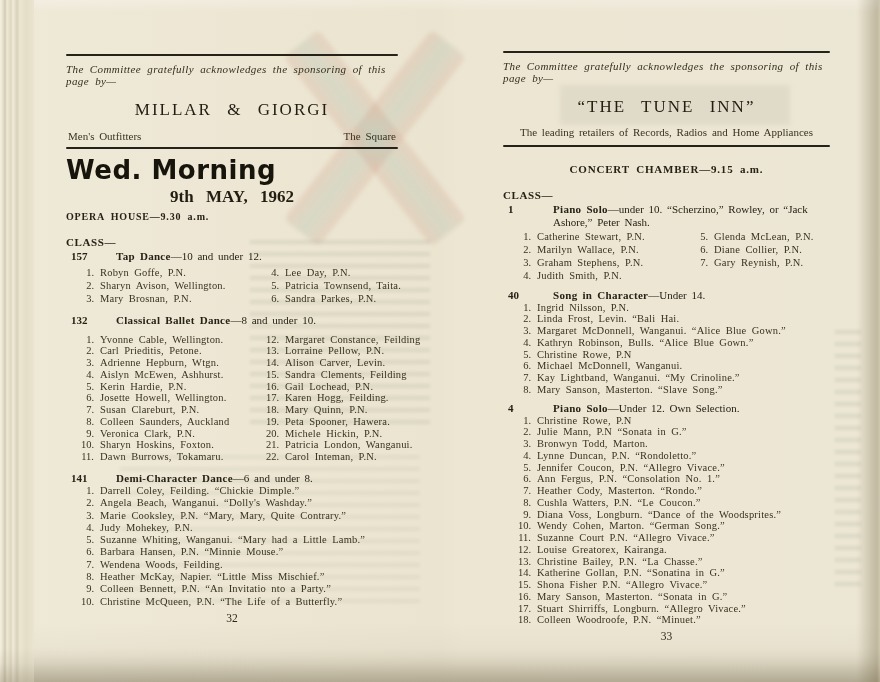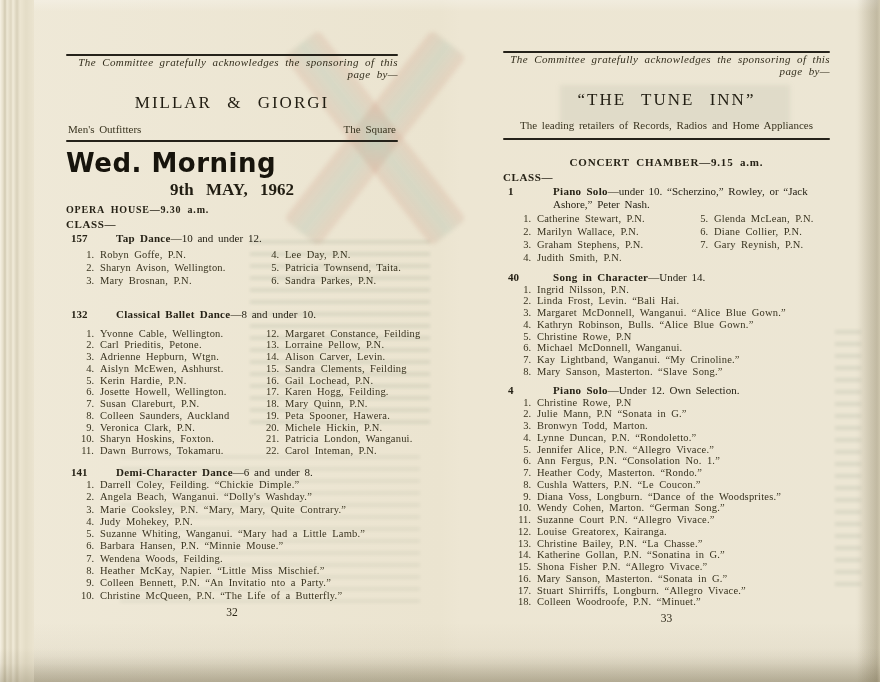--- a/index.html
+++ b/index.html
@@ -44,47 +44,47 @@
   .g-l2{left:120px;top:455px;width:300px;height:150px;opacity:0.65;}
   .g-r1{left:560px;top:85px;width:230px;height:40px;background:rgba(120,130,110,0.10);filter:blur(2.5px);}
   .g-r2{left:835px;top:330px;width:26px;height:260px;}
   
   .content{position:absolute;top:0;z-index:2;}
   .page-l{left:66px;width:332px;}
   .page-r{left:503px;width:327px;}
   .rule{height:2px;background:#25221a;border-radius:1px;}
   .rule.r1l{margin-top:54px;}
   .rule.r1r{margin-top:51px;}
-  .sponsor-note{font-style:italic;font-size:11px;letter-spacing:0.4px;word-spacing:3px;color:#332e1d;text-align:right;}
+  .sponsor-note{font-style:italic;font-size:11px;letter-spacing:0.4px;word-spacing:3px;margin-top:7px;color:#332e1d;}
   .sponsor-name{font-weight:normal;font-size:17px;text-align:center;letter-spacing:2px;word-spacing:9px;margin-top:13px;color:#211d12;}
   .sponsor-row{display:flex;justify-content:space-between;font-size:11px;word-spacing:2px;margin-top:10px;padding:0 2px;}
   .sponsor-sub{text-align:center;font-size:11px;word-spacing:2px;margin-top:9px;}
   .rule2l{margin-top:5px;}
   .rule2r{margin-top:7px;}
   .session-title{font-family:"DejaVu Sans", sans-serif;font-weight:bold;font-size:26px;line-height:28px;margin-top:7px;letter-spacing:0.5px;color:#17140c;}
   .session-date{font-weight:bold;font-size:17px;text-align:center;word-spacing:8px;margin-top:3px;color:#211d12;}
   .venue-line{font-weight:bold;font-size:10px;text-align:left;letter-spacing:0.8px;word-spacing:3px;margin-top:4px;color:#26221656;color:#262216;}
   .venue-header{font-weight:bold;font-size:11px;text-align:center;letter-spacing:0.8px;word-spacing:3px;margin-top:16px;color:#262216;}
-  .class-label{font-weight:bold;font-size:11px;letter-spacing:0.6px;margin-top:3px;color:#262216;}
+  .class-label{font-weight:bold;font-size:11px;letter-spacing:0.6px;margin-top:14px;color:#262216;}
   .class-head{display:flex;font-size:11px;line-height:13px;margin-top:8px;color:#262216;}
   .class-head .cnum{width:50px;font-weight:bold;padding-left:5px;box-sizing:border-box;flex:none;}
   .class-head .chead-txt{flex:1;word-spacing:2px;}
   .class-head .chead-txt b{letter-spacing:0.3px;}
   ol.list{list-style:none;margin:0;padding:0 0 0 8px;font-size:10.5px;}
   ol.list li{display:flex;}
   ol.list .num{width:20px;text-align:right;margin-right:6px;flex:none;}
   ol.list .txt{letter-spacing:0.2px;word-spacing:2.5px;white-space:nowrap;}
   .lh13 li{line-height:12.9px;}
   .lh12 li{line-height:12.3px;}
   .lh117 li{line-height:11.75px;}
   .cols{display:flex;margin-top:4px;}
   .cols .c1{flex:none;}
   .page-l .cols .c1{width:177px;}
   .page-r .cols .c1{width:169px;}
-  .mt2{margin-top:2px;}.mt3{margin-top:3px;}.mt6{margin-top:6px;}.mt7{margin-top:7px;}.mt8{margin-top:20px;}.mt9{margin-top:9px;}
+  .mt2{margin-top:2px;}.mt3{margin-top:3px;}.mt6{margin-top:6px;}.mt7{margin-top:7px;}.mt8{margin-top:8px;}.mt9{margin-top:9px;}
   .page-num{text-align:center;font-size:11.5px;margin-top:4px;color:#2c2717;}
 </style>
 </head>
 <body>
 
 <div class="spread">
 
   <div class="edge-left"></div>
   <div class="edge-right"></div>
   <div class="edge-bottom"></div>
@@ -401,21 +401,21 @@
         <li>
           <span class="num">3.</span>
           <span class="txt">Bronwyn Todd, Marton.</span>
         </li>
         <li>
           <span class="num">4.</span>
           <span class="txt">Lynne Duncan, P.N.  “Rondoletto.”</span>
         </li>
         <li>
           <span class="num">5.</span>
-          <span class="txt">Jennifer Alice, P.N.  “Allegro Vivace.”</span>
+          <span class="txt">Jennifer Coucon, P.N.  “Allegro Vivace.”</span>
         </li>
         <li>
           <span class="num">6.</span>
           <span class="txt">Ann Fergus, P.N.  “Consolation No. 1.”</span>
         </li>
         <li>
           <span class="num">7.</span>
           <span class="txt">Heather Cody, Masterton.  “Rondo.”</span>
         </li>
         <li>

